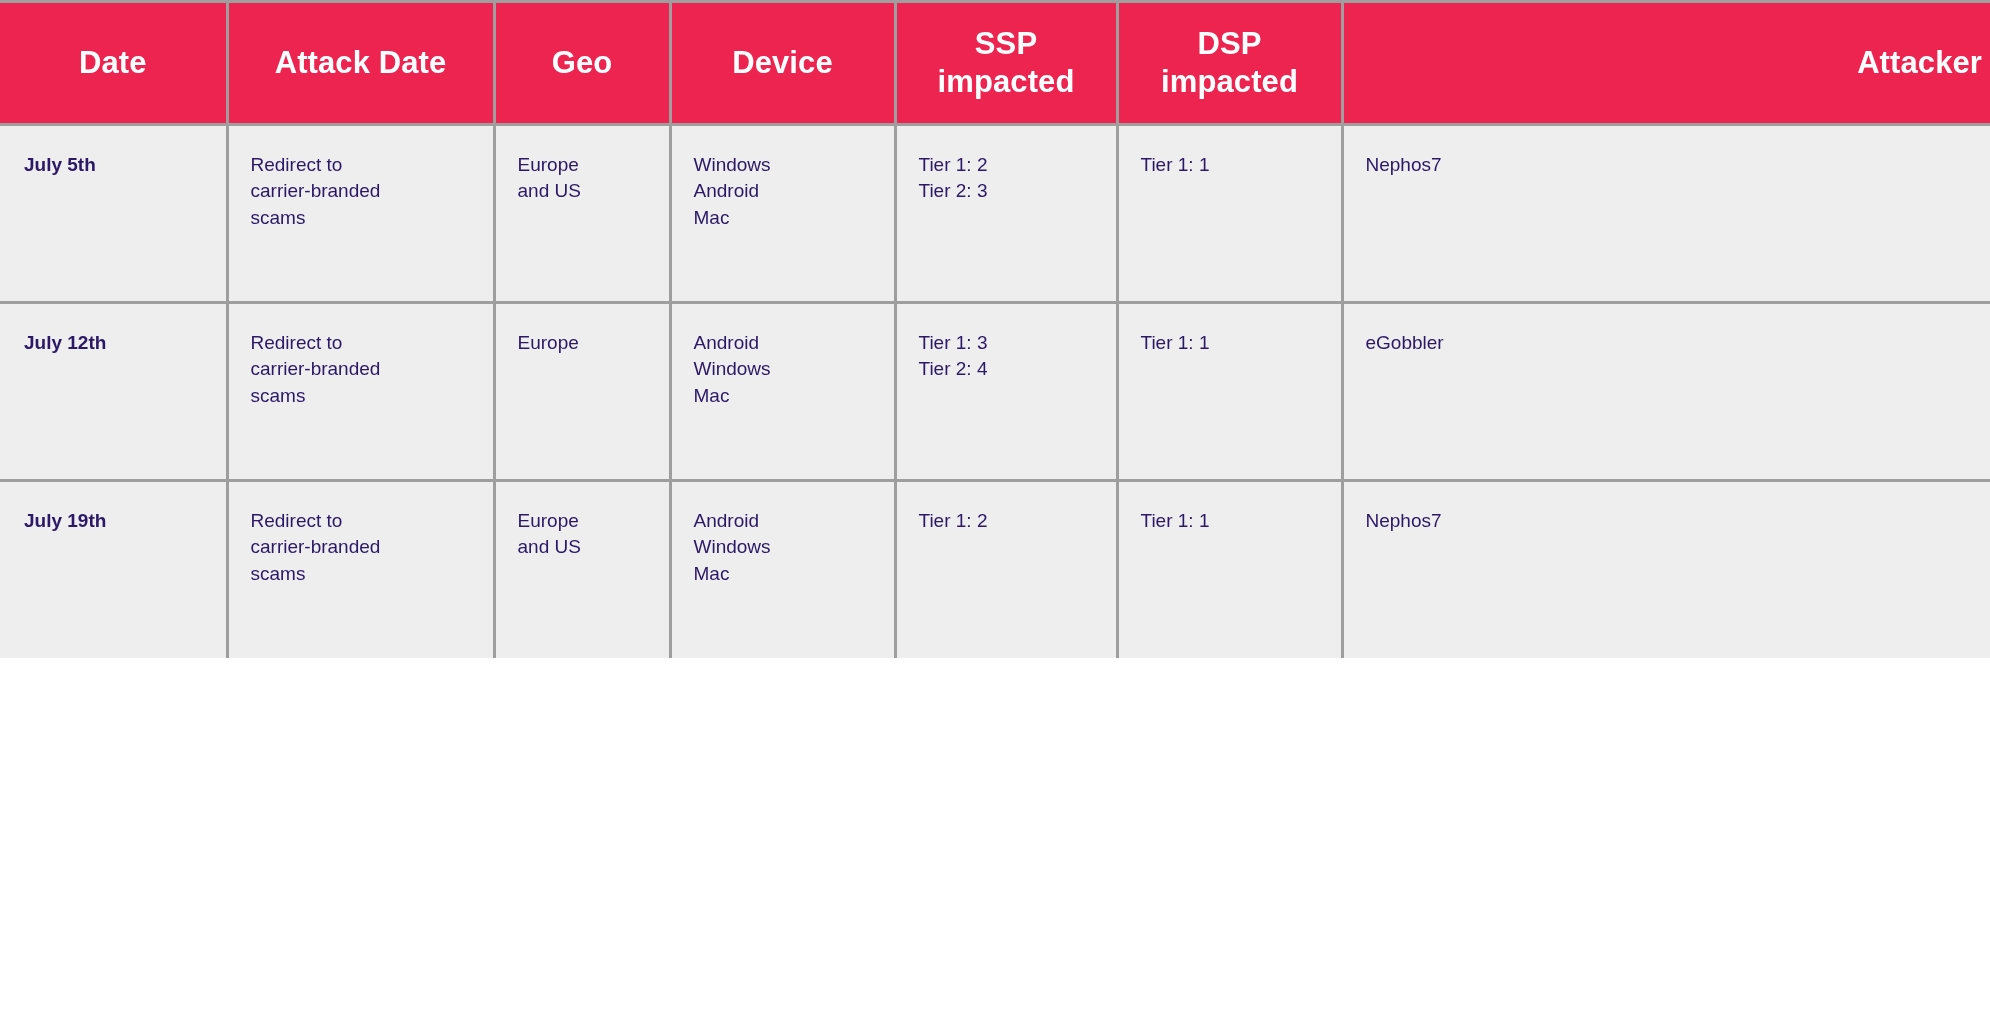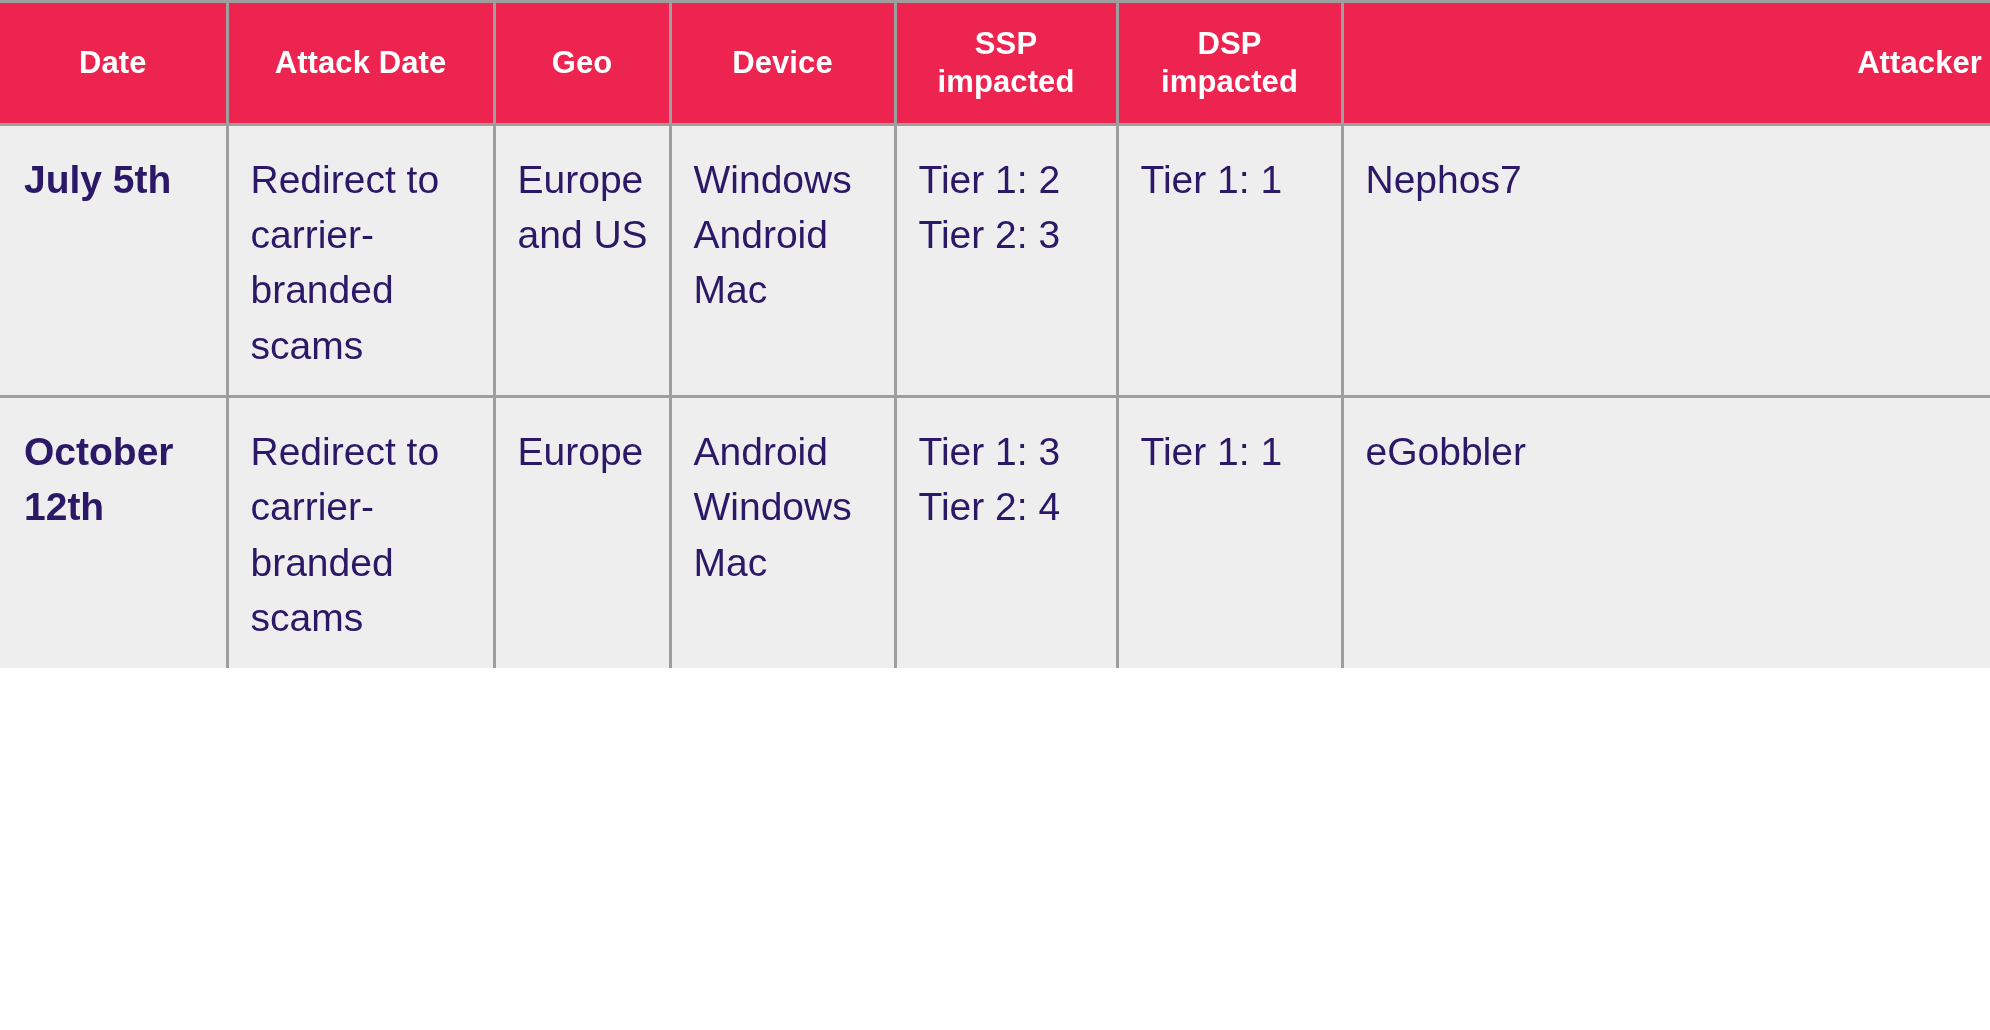--- a/index.html
+++ b/index.html
@@ -49,21 +49,21 @@
     letter-spacing: 0.1px;
   }
   th.head-cell:last-child { border-right: none; text-align: right; }
 
   
   tbody tr { height: 178px; }
 
   td.body-cell {
     background: #EEEEEE;
     color: #2B1866;
-    font-size: 39px;
+    font-size: 19px;
     font-weight: normal;
     text-align: left;
     vertical-align: top;
     line-height: 1.42;
     padding: 26px 0 22px 22px;
     border-right: 3px solid #9E9E9E;
     border-bottom: 3px solid #9E9E9E;
     box-sizing: border-box;
     white-space: pre-line;
   }
@@ -120,28 +120,42 @@
 and US</td>
         <td class="body-cell">Windows
 Android
 Mac</td>
         <td class="body-cell">Tier 1: 2
 Tier 2: 3</td>
         <td class="body-cell">Tier 1: 1</td>
         <td class="body-cell">Nephos7</td>
       </tr>
       <tr>
-        <td class="body-cell date-cell">October 12th</td>
+        <td class="body-cell date-cell">July 12th</td>
         <td class="body-cell">Redirect to
 carrier-branded
 scams</td>
         <td class="body-cell">Europe</td>
         <td class="body-cell">Android
 Windows
 Mac</td>
         <td class="body-cell">Tier 1: 3
 Tier 2: 4</td>
         <td class="body-cell">Tier 1: 1</td>
         <td class="body-cell">eGobbler</td>
       </tr>
+      <tr>
+        <td class="body-cell date-cell">July 19th</td>
+        <td class="body-cell">Redirect to
+carrier-branded
+scams</td>
+        <td class="body-cell">Europe
+and US</td>
+        <td class="body-cell">Android
+Windows
+Mac</td>
+        <td class="body-cell">Tier 1: 2</td>
+        <td class="body-cell">Tier 1: 1</td>
+        <td class="body-cell">Nephos7</td>
+      </tr>
     </tbody>
   </table>
 </div>
 
 </body></html>

